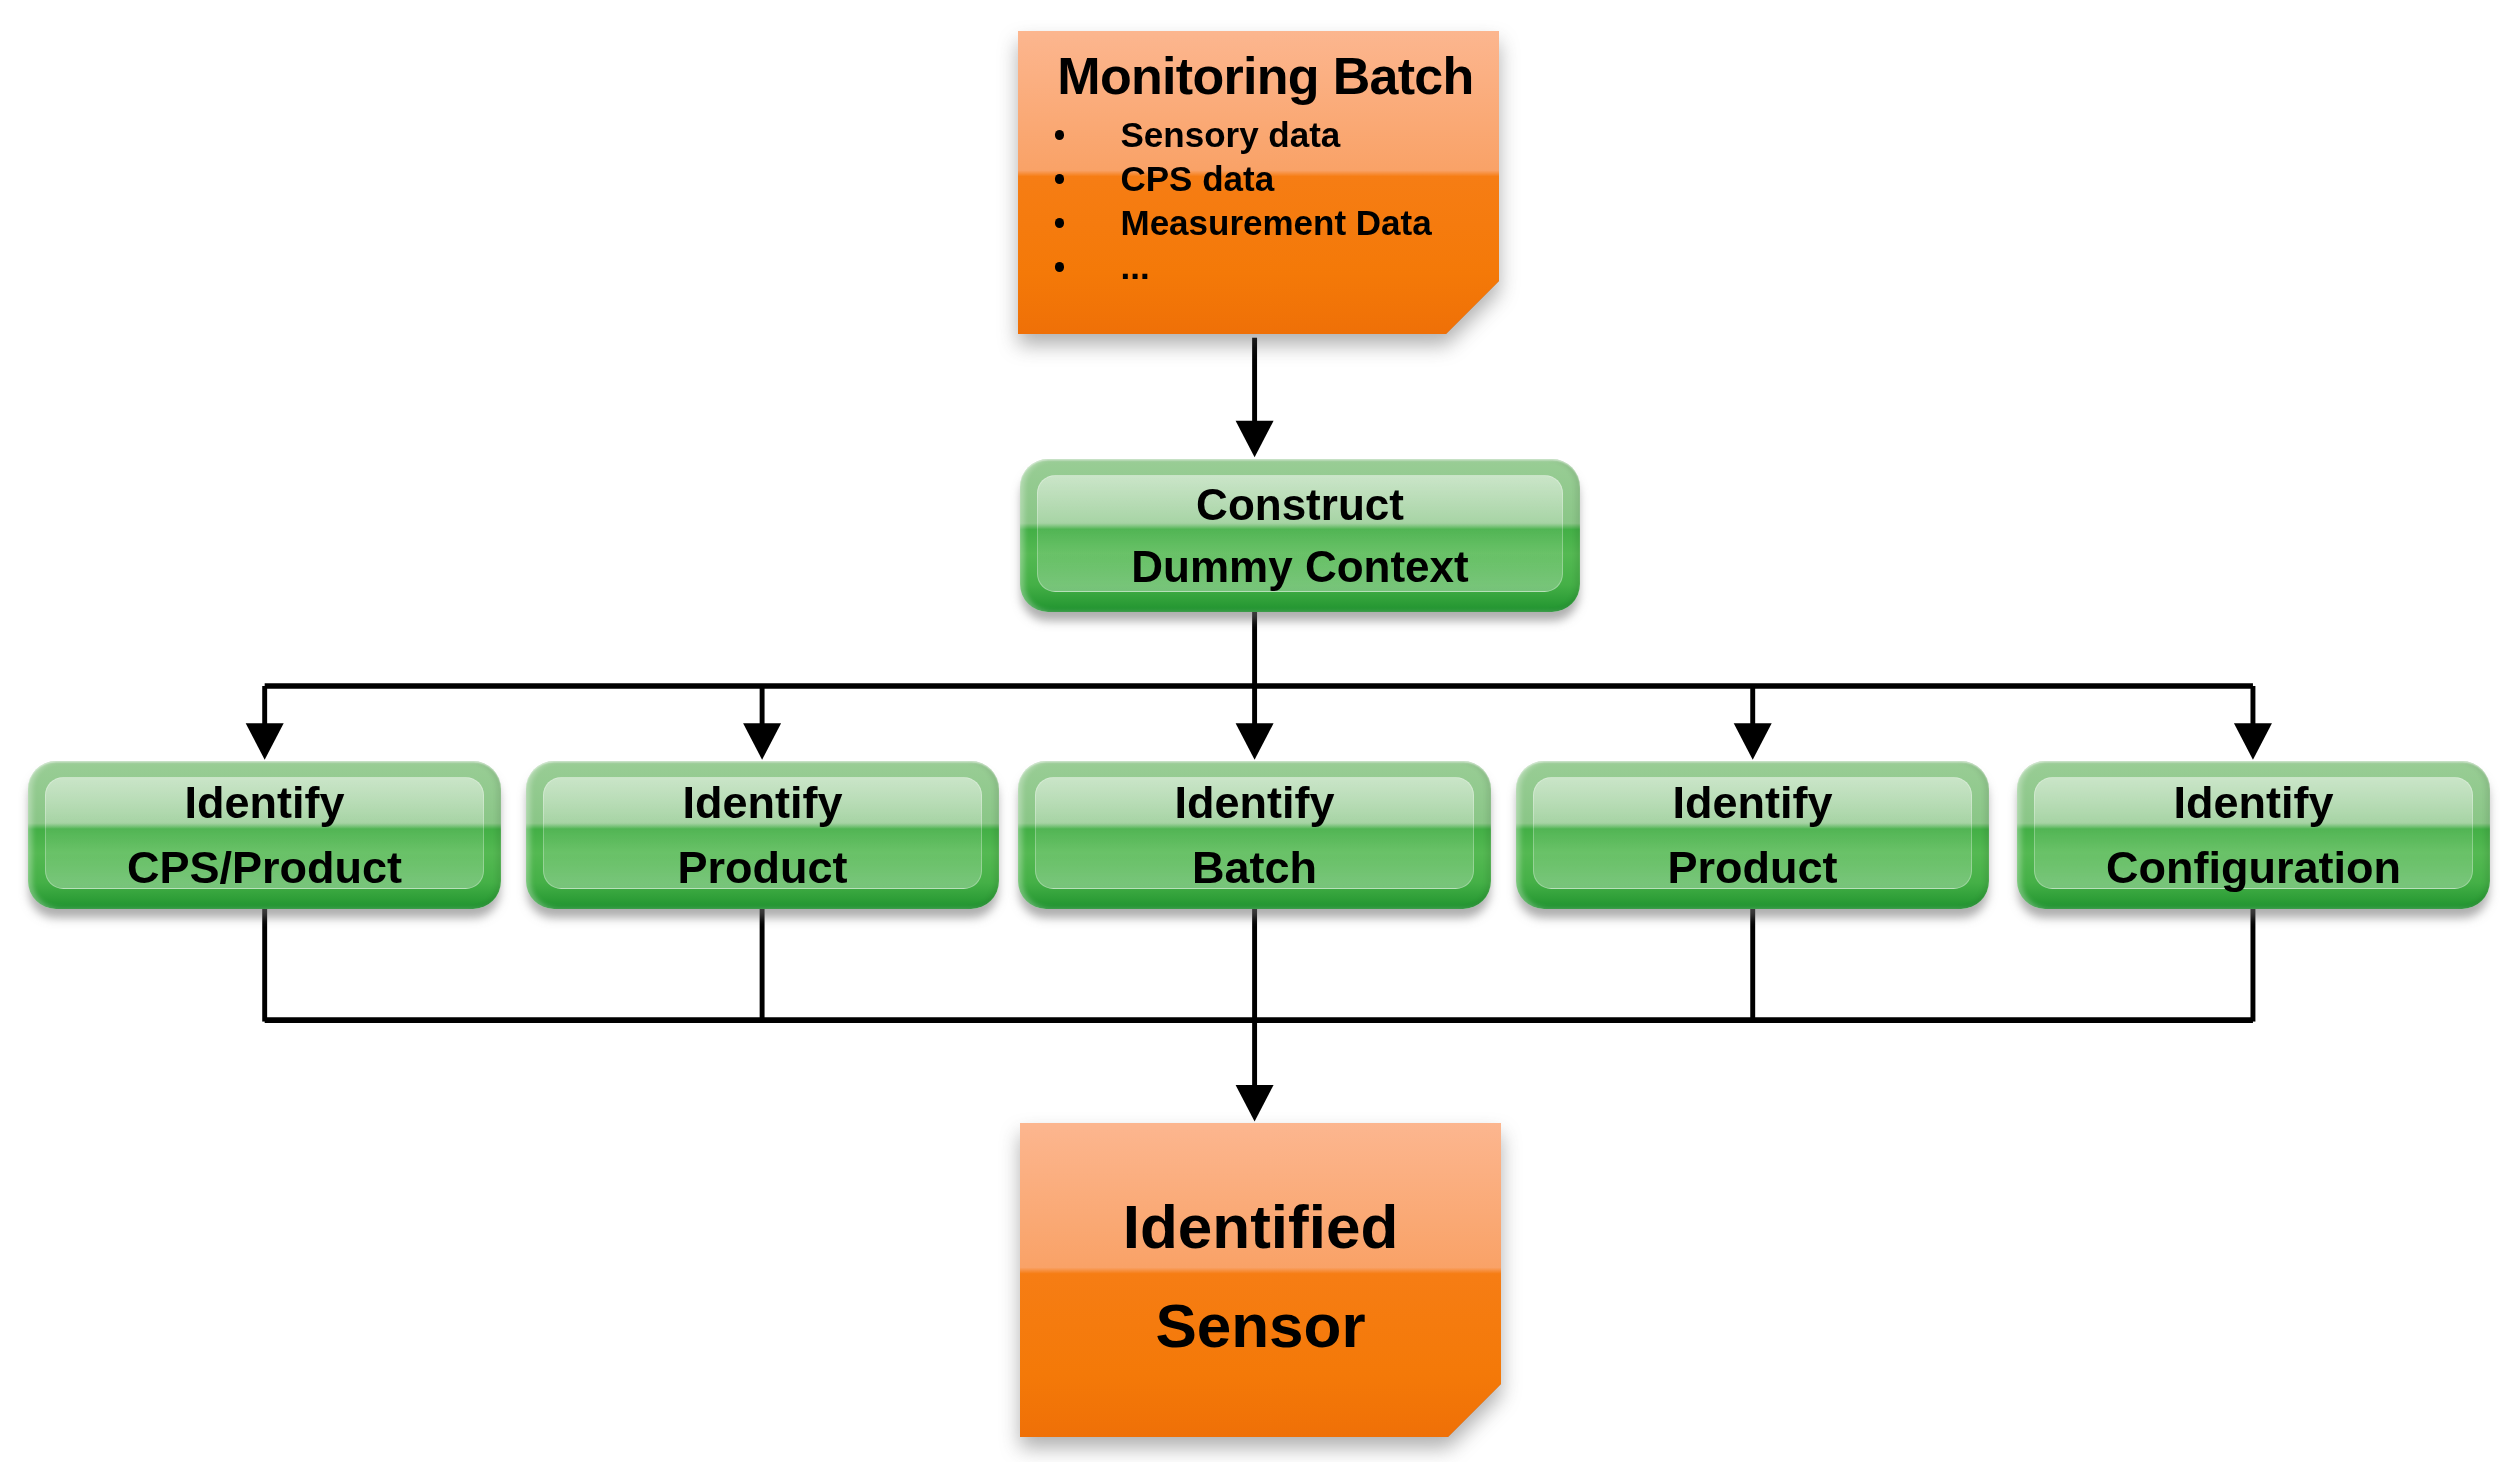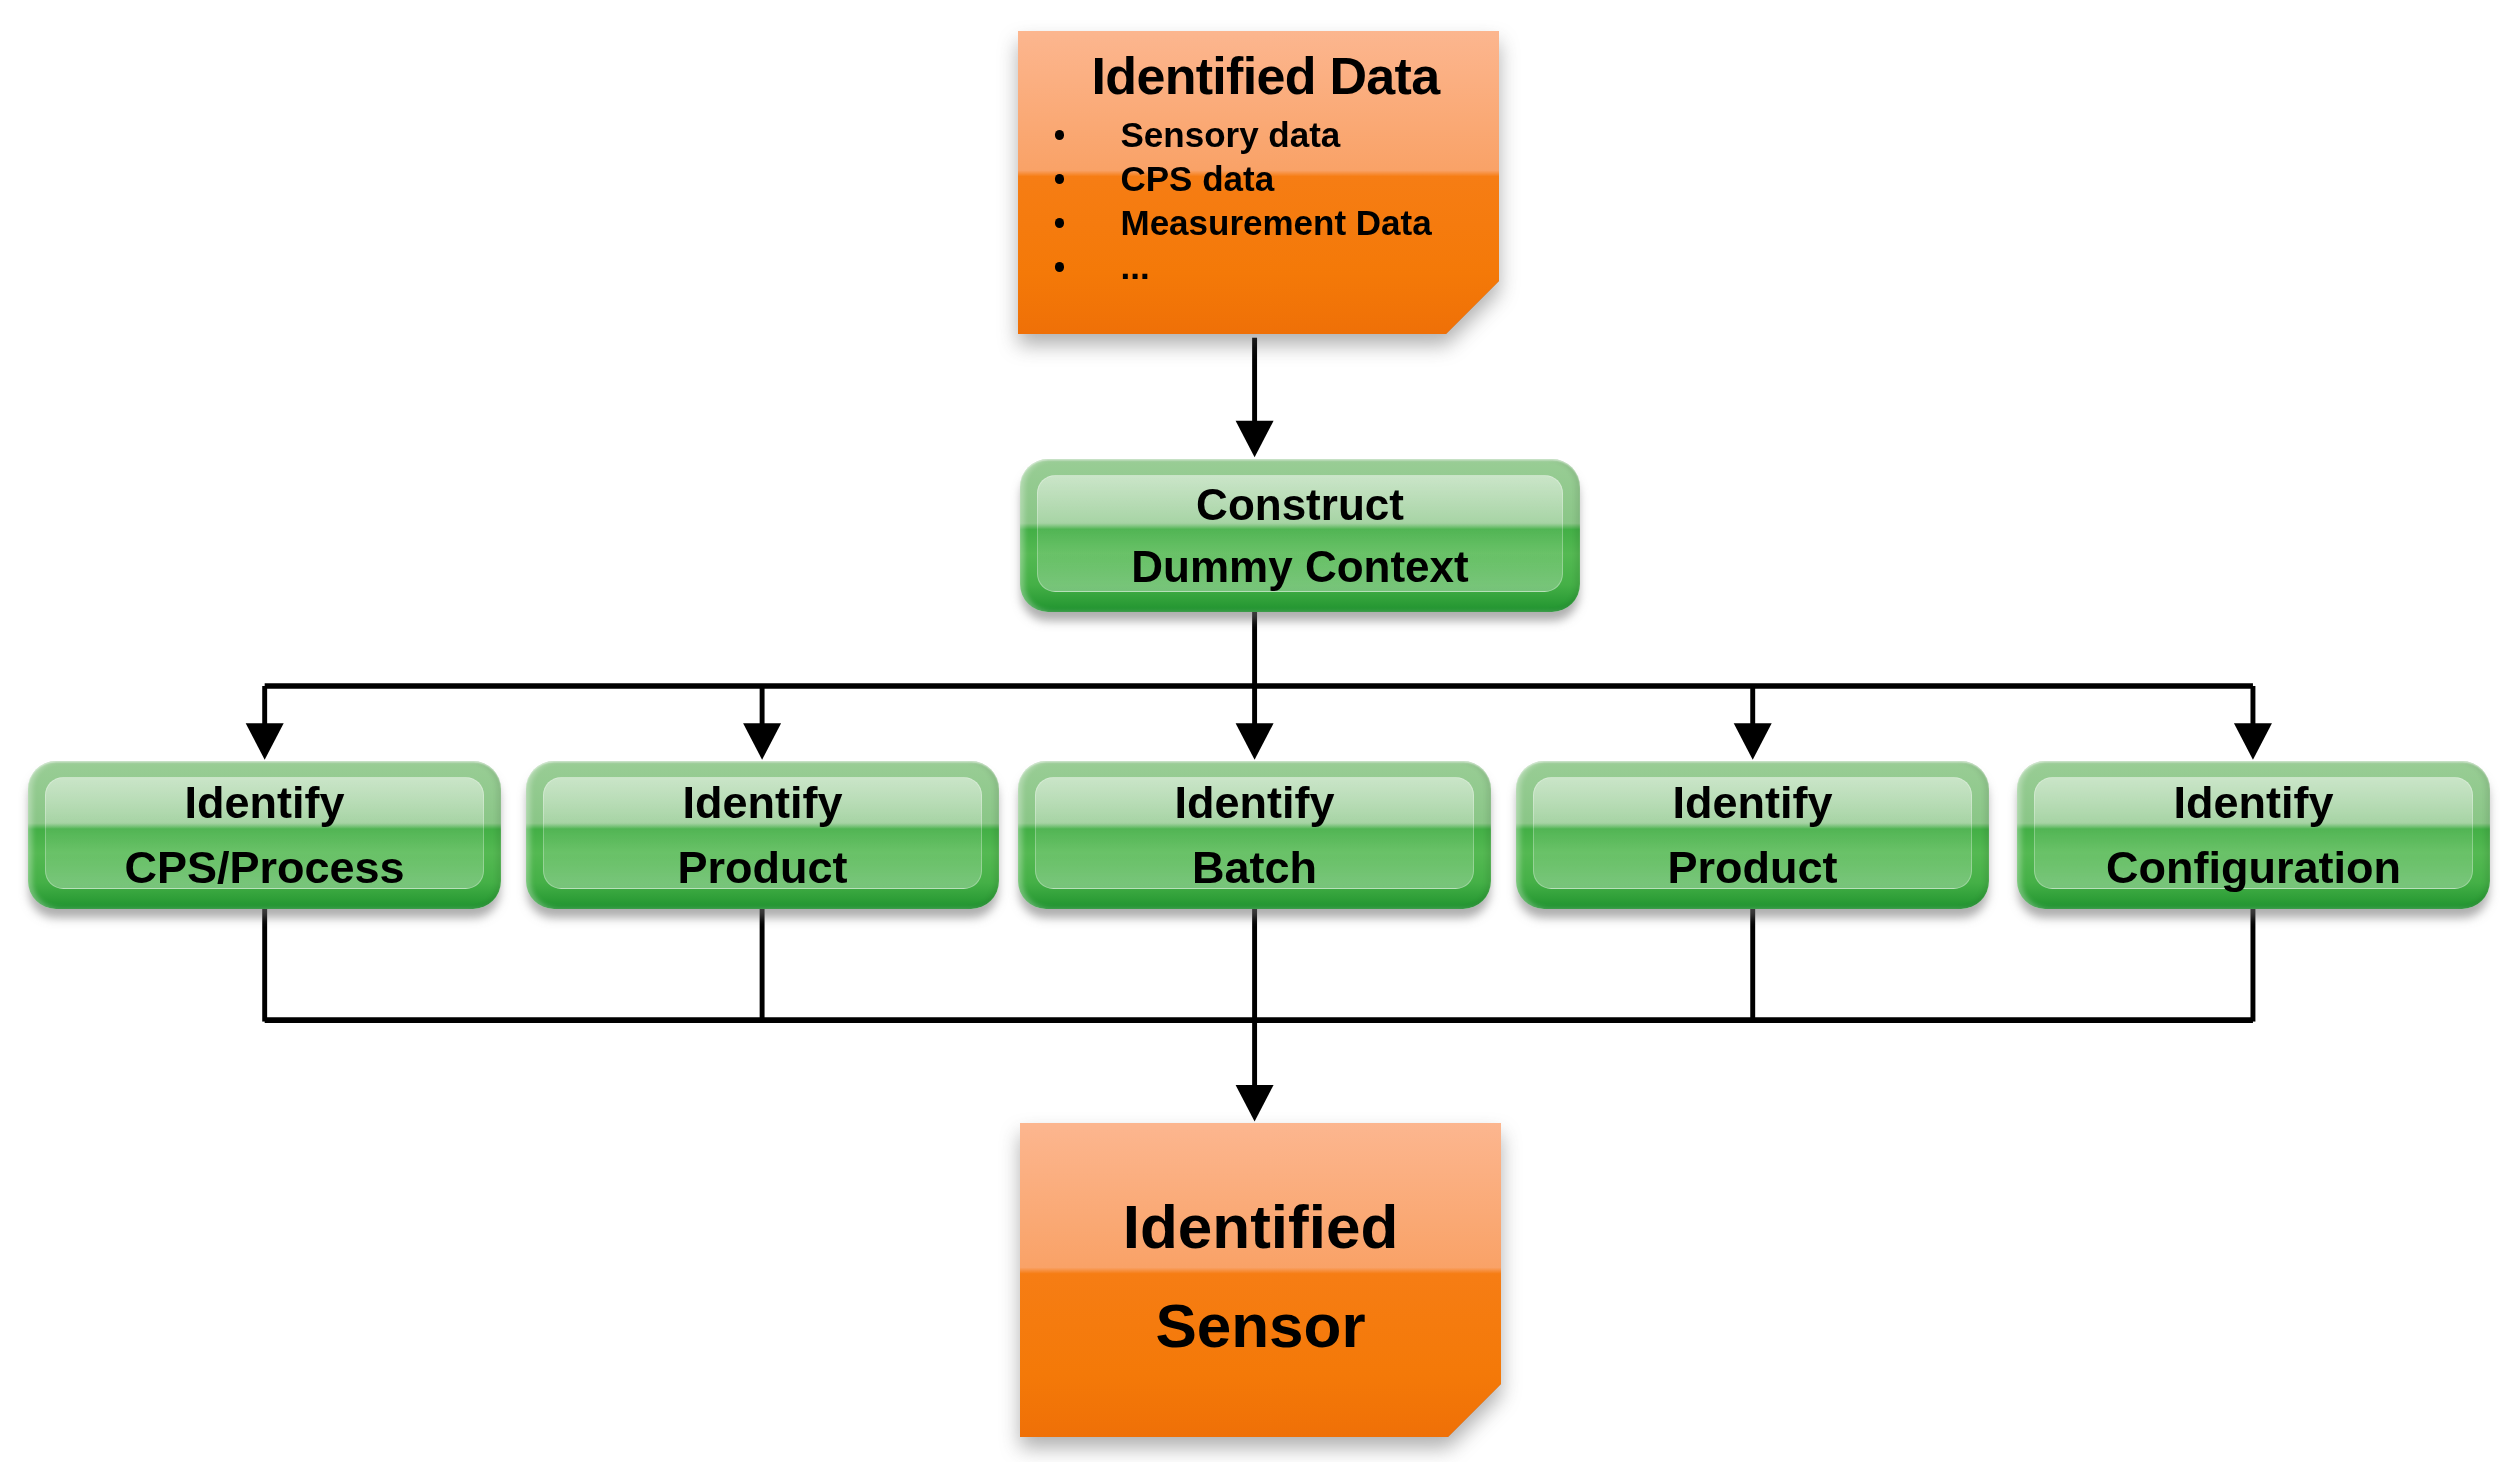--- a/index.html
+++ b/index.html
@@ -171,21 +171,21 @@
       <polygon points="1756,1028 1810,1028 1783,1080"></polygon>
       <polygon points="2464,1028 2518,1028 2491,1080"></polygon>
       <polygon points="3175,1028 3229,1028 3202,1080"></polygon>
       <polygon points="1756,1542 1810,1542 1783,1594"></polygon>
     </g>
   </svg>
 
   <div class="note-shadow" style="left:1018px; top:31px;">
     <div class="note" style="position:relative; left:0; top:0; width:481px; height:303px;">
       <div class="note-top-inner">
-        <div class="note-title">Identified Data</div>
+        <div class="note-title">Monitoring Batch</div>
         <ul class="bullet-list">
           <li class="bullet-item">
             <span class="bullet-dot"></span>
             <span class="bullet-text">Sensory data</span>
           </li>
           <li class="bullet-item">
             <span class="bullet-dot"></span>
             <span class="bullet-text">CPS data</span>
           </li>
           <li class="bullet-item">
@@ -207,21 +207,21 @@
     <div class="glabel">
       <span>Construct</span>
       <span>Dummy Context</span>
     </div>
   </div>
 
   <div class="gbtn" style="left:28px; top:761px; width:473px; height:148px;">
     <div class="gloss"></div>
     <div class="glabel">
       <span>Identify</span>
-      <span>CPS/Process</span>
+      <span>CPS/Product</span>
     </div>
   </div>
 
   <div class="gbtn" style="left:526px; top:761px; width:473px; height:148px;">
     <div class="gloss"></div>
     <div class="glabel">
       <span>Identify</span>
       <span>Product</span>
     </div>
   </div>

